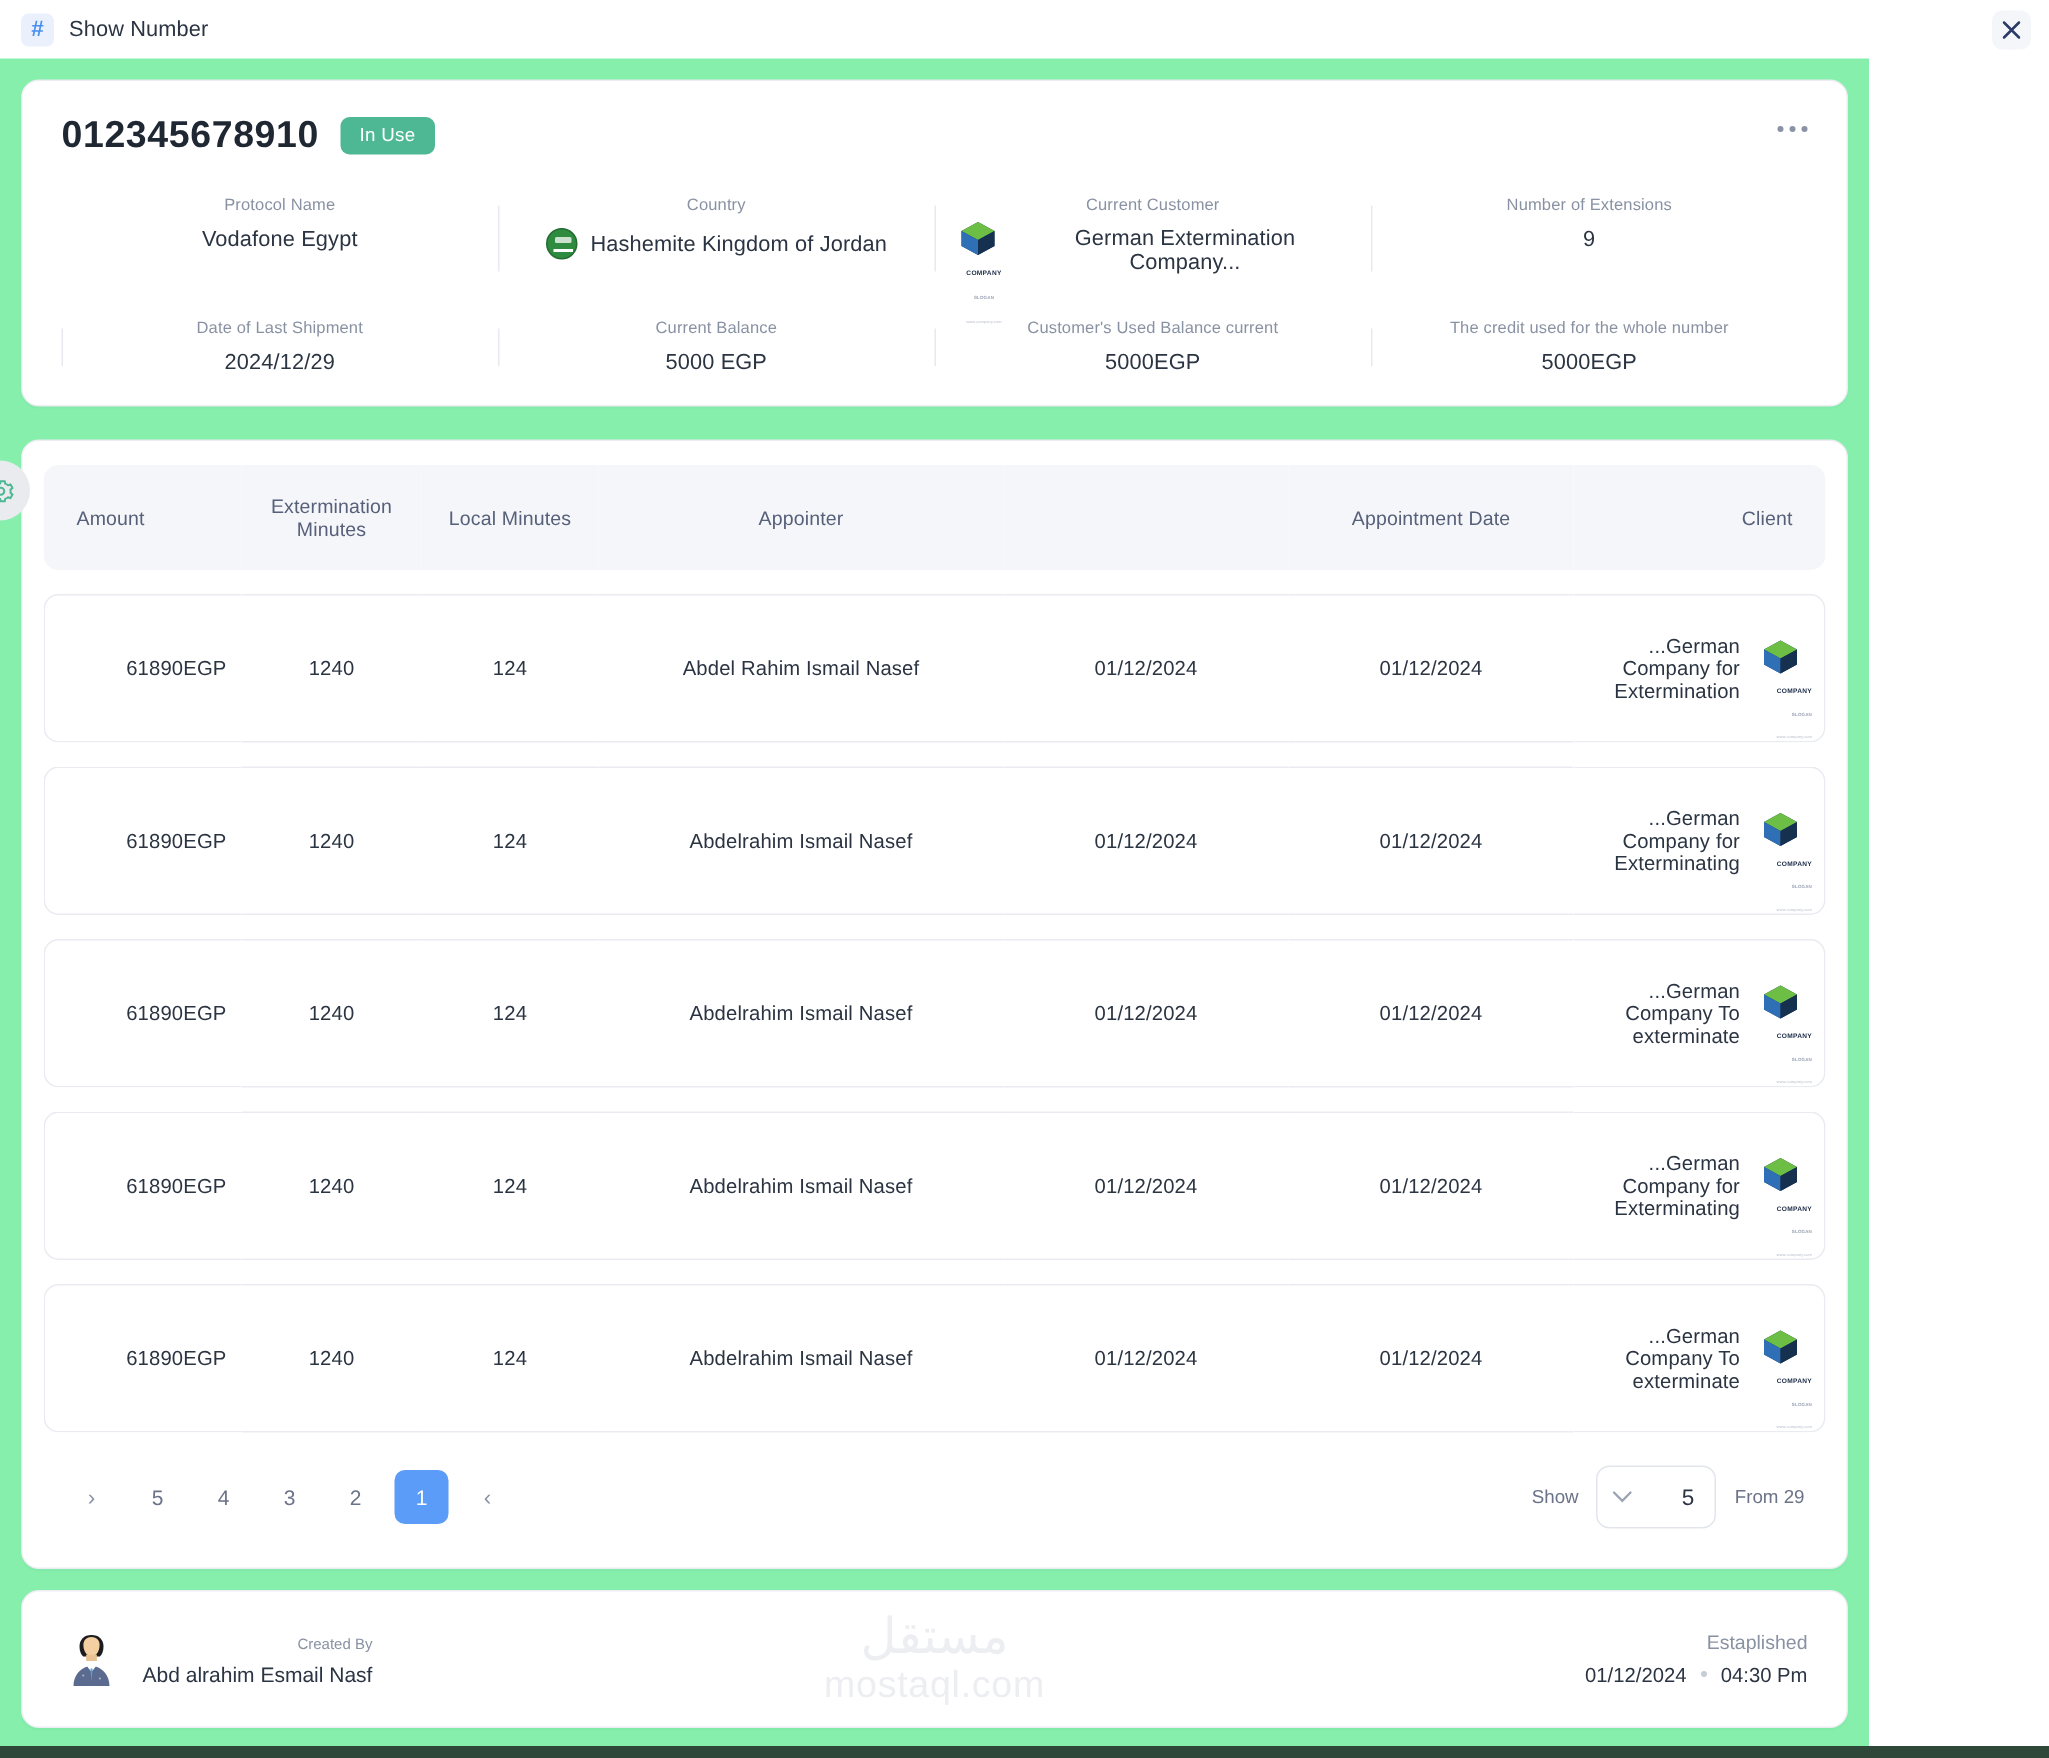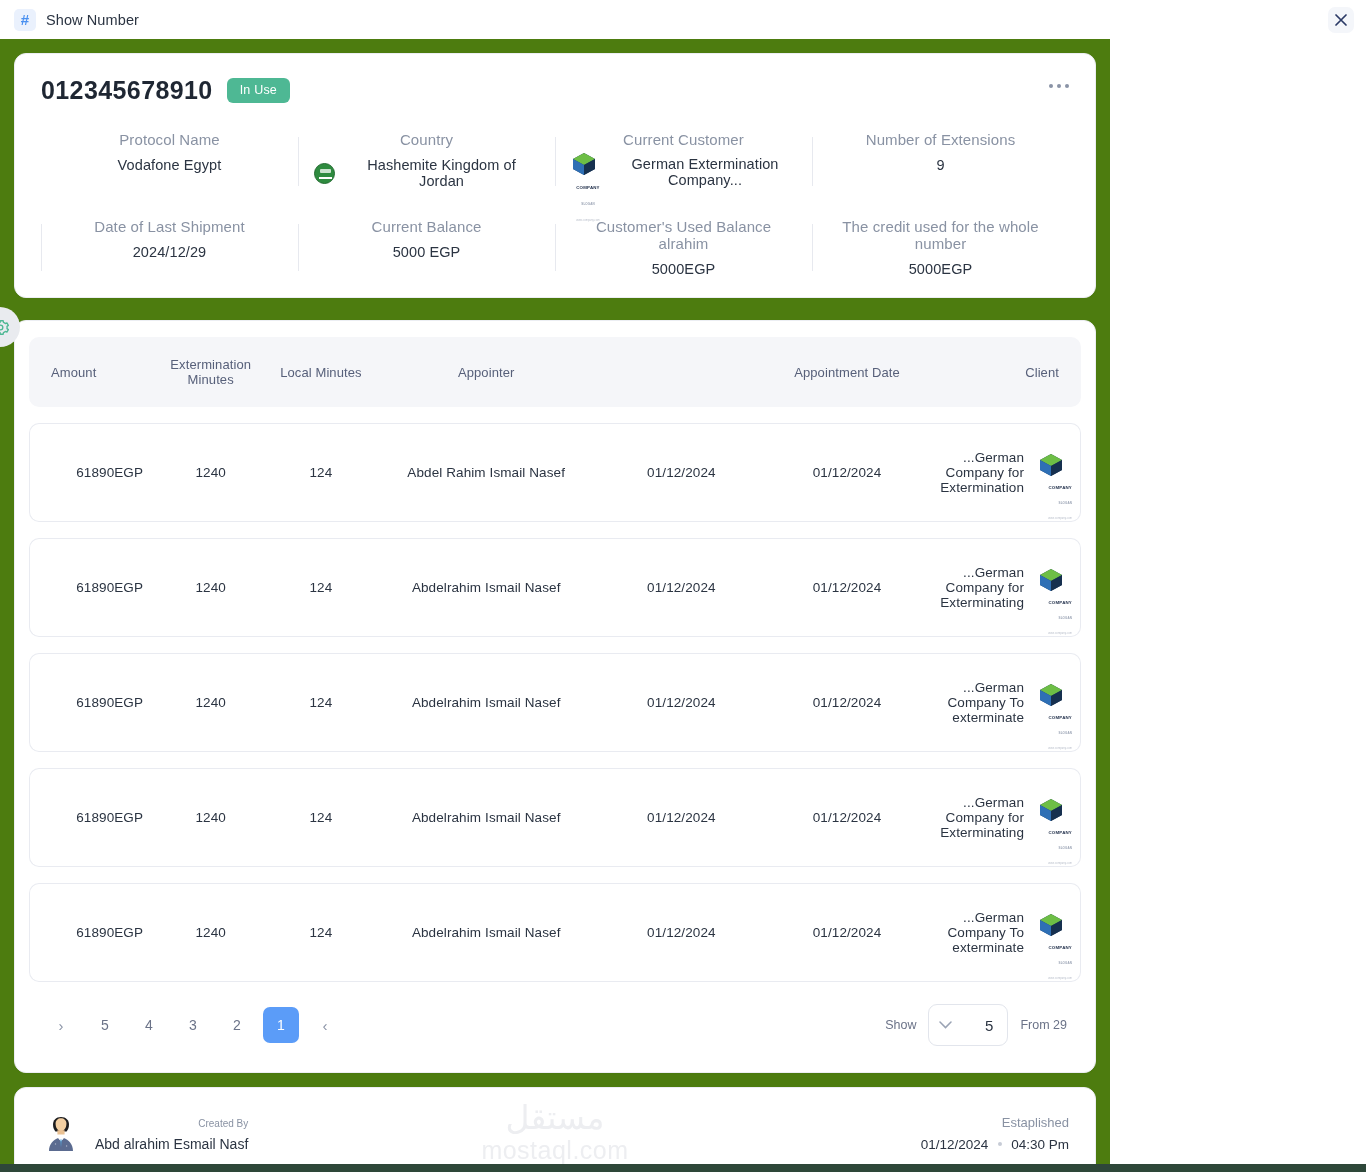--- a/index.html
+++ b/index.html
@@ -26,22 +26,22 @@
   }
   .close-btn {
     position: absolute; right: 12px; top: 7px; width: 26px; height: 26px;
     border-radius: 7px; background: #f4f6fa; display: flex;
     align-items: center; justify-content: center; cursor: pointer;
   }
   .close-btn svg { display: block; }
 
   
   .body-wrap {
-    position: absolute; top: 39px; left: 0; width: 1110px; height: 1125px;
-    background: #4d7c0f; padding: 14px 14px 0 14px;
+    position: absolute; top: 39px; left: 0; width: 1246px; height: 1125px;
+    background: #86efac; padding: 14px 14px 0 14px;
   }
   .bottom-strip {
     position: absolute; bottom: 0; left: 0; width: 1366px; height: 8px;
     background: #2e4739;
   }
 
   
   .card {
     background: #ffffff; border-radius: 12px; border: 1px solid #eceef3;
     box-shadow: 0 1px 2px rgba(20,30,60,.03);
@@ -67,21 +67,21 @@
     row-gap: 26px;
   }
   .info-cell {
     position: relative; text-align: center; padding: 0 16px;
     display: flex; flex-direction: column; align-items: center; justify-content: flex-start;
   }
   .info-cell + .info-cell::before {
     content: ""; position: absolute; left: 0; top: 6px; bottom: 6px;
     width: 1px; background: #e7e9ef;
   }
-  .info-label { font-size: 15px; color: #8992a3; letter-spacing: .1px; }
+  .info-label { font-size: 11px; color: #8992a3; letter-spacing: .1px; }
   .info-value {
     margin-top: 9px; font-size: 14.5px; color: #2b3442; letter-spacing: .1px;
     display: flex; align-items: center; gap: 9px; justify-content: center;
   }
   .info-value.with-logo { margin-top: 4px; }
 
   .flag-circle {
     width: 21px; height: 21px; border-radius: 50%; background: #2e8b3f;
     display: inline-flex; align-items: center; justify-content: center; flex: none;
     border: 1px solid #246c32; overflow: hidden; position: relative;
@@ -274,21 +274,21 @@
         </div>
 
         <div class="info-cell">
           <div class="info-label">Current Balance</div>
           <div class="info-value">
             <span>5000 EGP</span>
           </div>
         </div>
 
         <div class="info-cell">
-          <div class="info-label">Customer's Used Balance alrahim</div>
+          <div class="info-label">Customer's Used Balance current</div>
           <div class="info-value">
             <span>5000EGP</span>
           </div>
         </div>
 
         <div class="info-cell">
           <div class="info-label">The credit used for the whole number</div>
           <div class="info-value">
             <span>5000EGP</span>
           </div>

